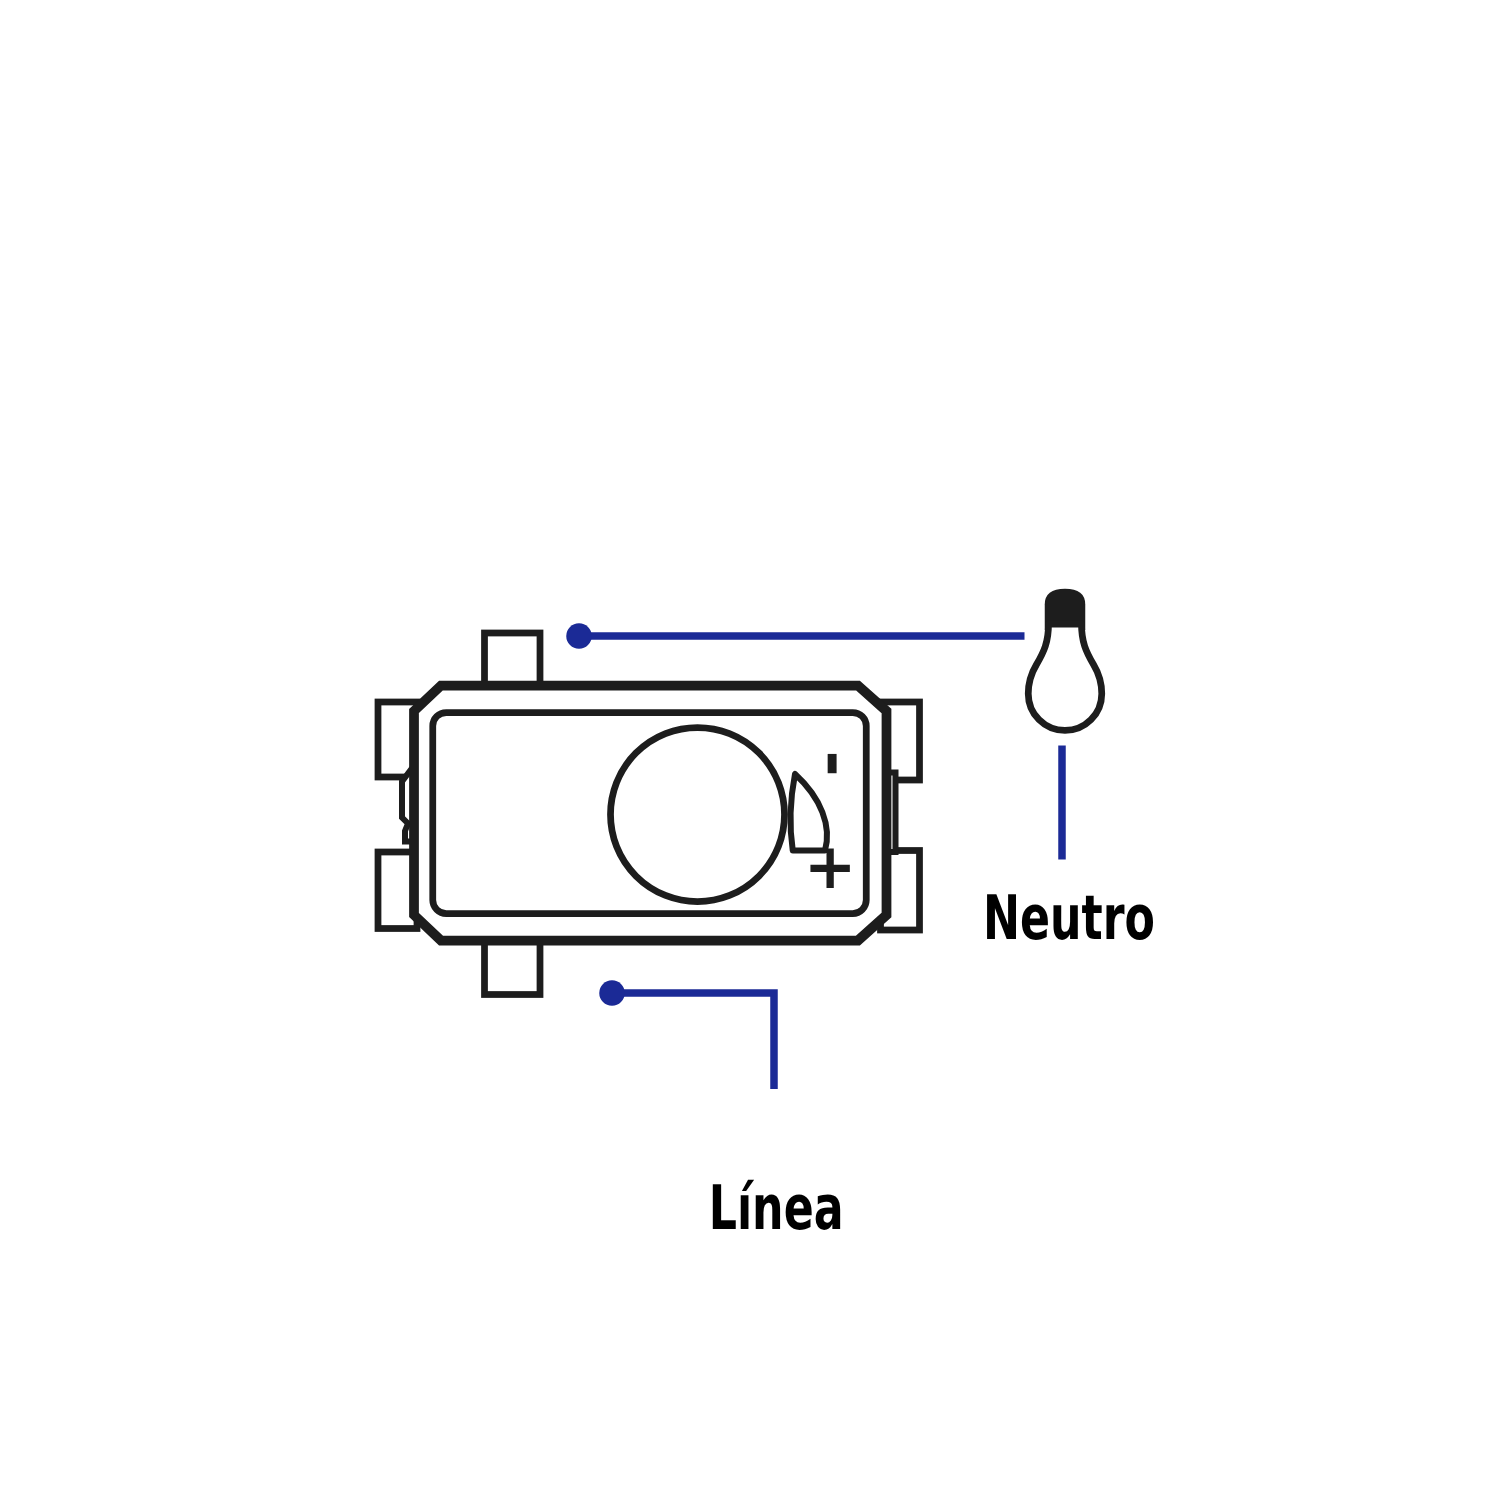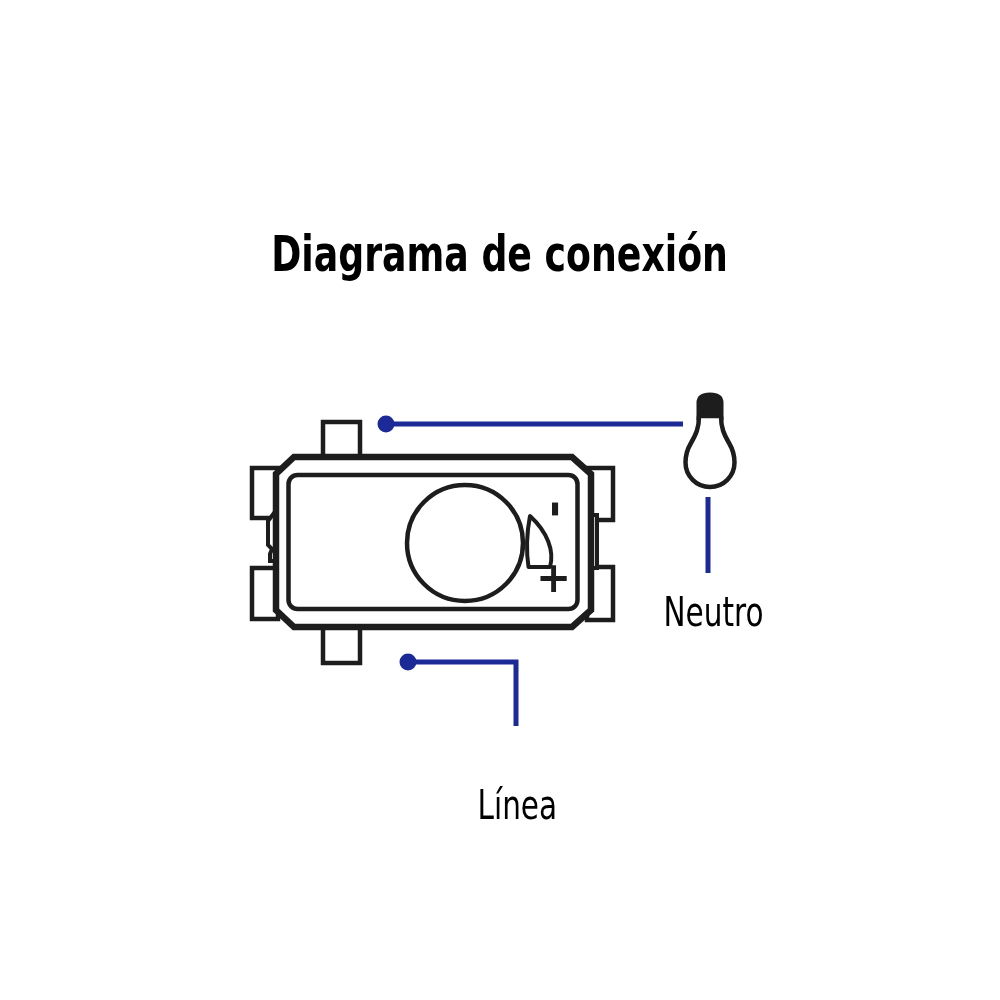--- a/index.html
+++ b/index.html
@@ -37,21 +37,21 @@
   .title > span {
     display: inline-block;
     transform: scaleX(0.74);
     transform-origin: 50% 50%;
   }
   .wire-label {
     position: absolute;
     width: 240px;
     text-align: center;
     font-size: 41px;
-    font-weight: normal;
+    font-weight: bold;
     color: var(--text, #000000);
     line-height: 1.1;
     white-space: nowrap;
   }
   .wire-label > span {
     display: inline-block;
     transform: scaleX(0.72);
     transform-origin: 50% 50%;
   }
   .label-neutro { left: 593px; top: 590px; }
@@ -61,23 +61,20 @@
   .outline-fill   { fill: var(--outline, #1d1d1d); stroke: none; }
   .wire-stroke    { stroke: var(--wire, #1b2a96); fill: none; stroke-width: 5; }
   .wire-dot       { fill: var(--wire, #1b2a96); stroke: none; }
   .knob-symbol    { fill: var(--outline, #1d1d1d); font-weight: bold; font-size: 42px; text-anchor: middle; }
 </style>
 </head>
 <body style="--background: #ffffff; --outline: #1d1d1d; --wire: #1b2a96; --text: #000000;">
 
 <div class="canvas">
 
-  <div class="title">
-    <span>Diagrama de conexión</span>
-  </div>
 
   <svg class="diagram-svg" width="1000" height="1000" viewBox="0 0 1000 1000">
 
     <g>
 
       <rect x="323" y="422" width="37" height="40" class="outline-stroke" stroke-width="4.5"></rect>
       <rect x="323" y="623" width="37" height="40" class="outline-stroke" stroke-width="4.5"></rect>
       <rect x="252" y="468" width="26" height="50" class="outline-stroke" stroke-width="4.5"></rect>
       <rect x="252" y="568" width="26" height="51" class="outline-stroke" stroke-width="4.5"></rect>
       <rect x="587" y="468" width="26" height="52" class="outline-stroke" stroke-width="4.5"></rect>

